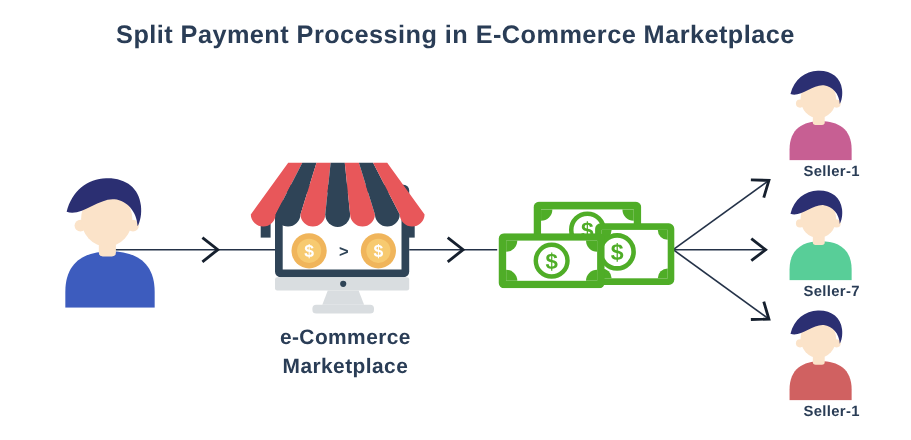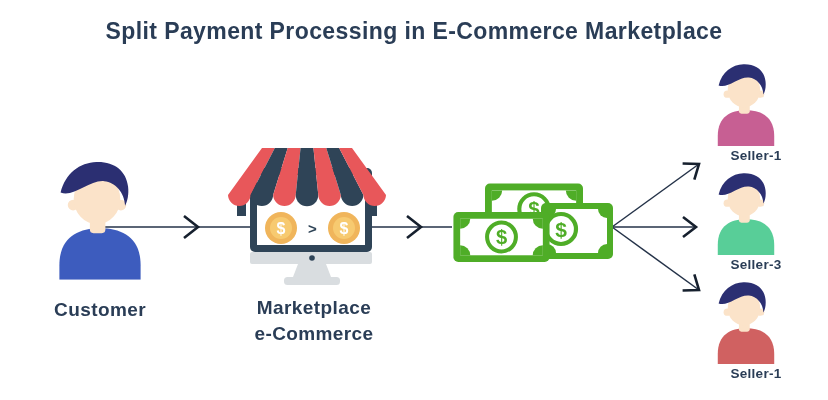--- a/index.html
+++ b/index.html
@@ -73,21 +73,20 @@
       <polyline points="683,217 696,227 683,237"></polyline>
       <polyline points="-13,-10 0,0 -13,10" transform="translate(699,290) rotate(35.9)"></polyline>
     </g>
   </svg>
 
   <div class="node abs" style="left: 57px; top: 160px; --shirt: #3d5cbe;">
     <svg width="86" height="120" viewBox="0 0 72 100">
       <use href="#person-icon"></use>
     </svg>
   </div>
-  <div class="node-label label-lg" style="left:100px;top:297px;">Customer</div>
 
   <div class="node abs" style="left:226px;top:145px;">
     <svg width="162" height="142" viewBox="0 0 162 142">
       <rect x="11" y="52" width="9" height="19" fill="var(--awning_navy)"></rect>
       <rect x="142" y="52" width="9" height="19" fill="var(--awning_navy)"></rect>
       <rect x="24" y="23" width="122" height="84" rx="5" fill="var(--monitor_navy)"></rect>
       <rect x="31" y="30" width="108" height="70" fill="#ffffff"></rect>
       <g>
         <circle cx="55" cy="83" r="16" fill="var(--coin_outer)"></circle>
         <circle cx="55" cy="83" r="11" fill="var(--coin_inner)"></circle>
@@ -109,22 +108,22 @@
         <path d="M48.86,3 L61.71,3 L47.14,50 A11.29 11.29 0 0 1 24.57,50 Z" fill="var(--awning_navy)"></path>
         <path d="M61.71,3 L74.57,3 L69.71,50 A11.29 11.29 0 0 1 47.14,50 Z" fill="var(--awning_red)"></path>
         <path d="M74.57,3 L87.43,3 L92.29,50 A11.29 11.29 0 0 1 69.71,50 Z" fill="var(--awning_navy)"></path>
         <path d="M87.43,3 L100.29,3 L114.86,50 A11.29 11.29 0 0 1 92.29,50 Z" fill="var(--awning_red)"></path>
         <path d="M100.29,3 L113.14,3 L137.43,50 A11.29 11.29 0 0 1 114.86,50 Z" fill="var(--awning_navy)"></path>
         <path d="M113.14,3 L126,3 L160,50 A11.29 11.29 0 0 1 137.43,50 Z" fill="var(--awning_red)"></path>
       </g>
     </svg>
   </div>
   <div class="node-label label-lg" style="left:314px;top:295px;">
+    <span style="display:block">e-Commerce</span>
     <span style="display:block">Marketplace</span>
-    <span style="display:block">e-Commerce</span>
   </div>
 
   <div class="node abs" style="left:441px;top:174px;">
     <svg width="176" height="92" viewBox="0 0 176 92">
       <defs>
         <clipPath id="billclipC">
             <rect x="106" y="35" width="60" height="44"></rect>
           </clipPath>
       </defs>
       <use href="#bill-icon" x="44" y="9" width="98" height="52"></use>
@@ -149,21 +148,21 @@
         <use href="#person-icon"></use>
       </svg>
   </div>
   <div class="node-label label-sm" style="left:746px;top:148px;">Seller-1</div>
 
   <div class="node abs" style="left: 716px; top: 172px; --shirt: #58ce98;">
     <svg width="60" height="83" viewBox="0 0 72 100">
         <use href="#person-icon"></use>
       </svg>
   </div>
-  <div class="node-label label-sm" style="left:746px;top:257px;">Seller-3</div>
+  <div class="node-label label-sm" style="left:746px;top:257px;">Seller-7</div>
 
   <div class="node abs" style="left: 716px; top: 281px; --shirt: #d06161;">
     <svg width="60" height="83" viewBox="0 0 72 100">
         <use href="#person-icon"></use>
       </svg>
   </div>
   <div class="node-label label-sm" style="left:746px;top:366px;">Seller-1</div>
 
 </div>
 

